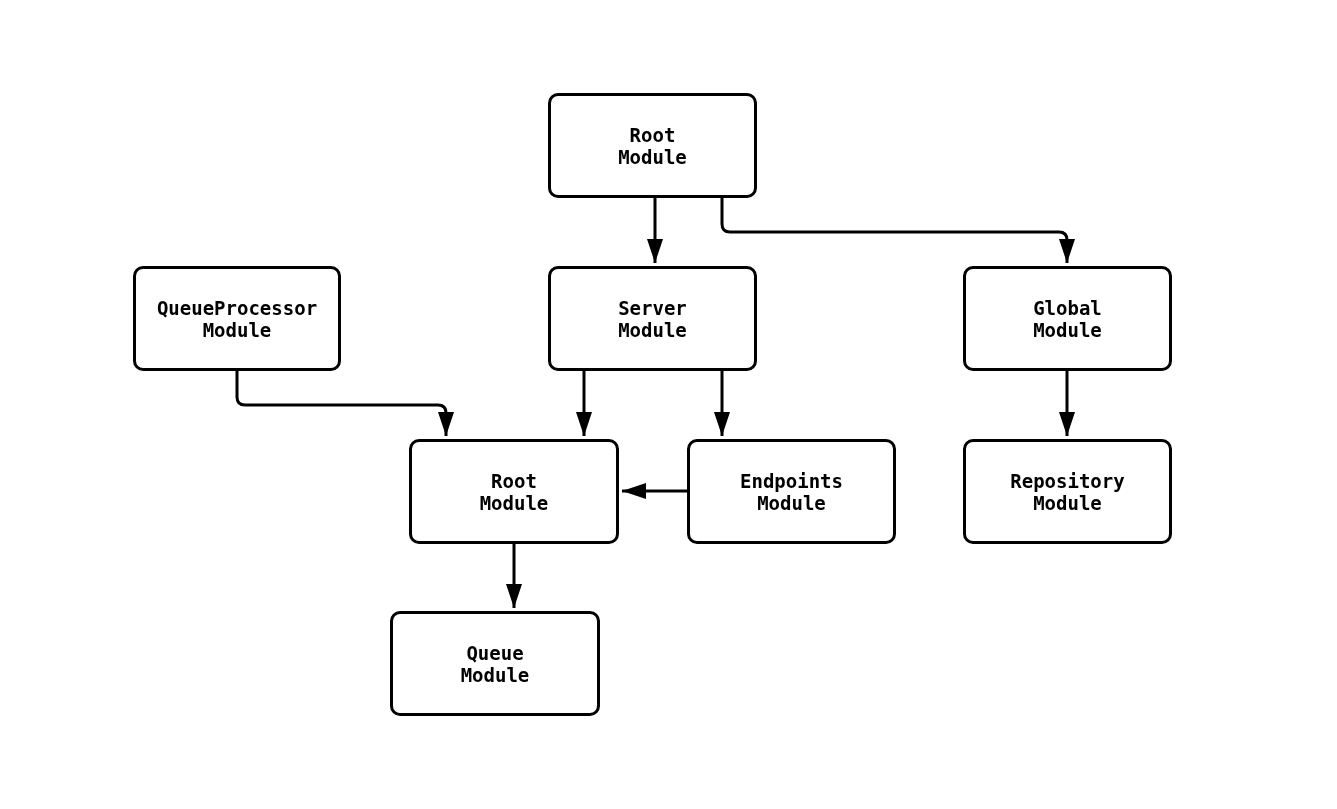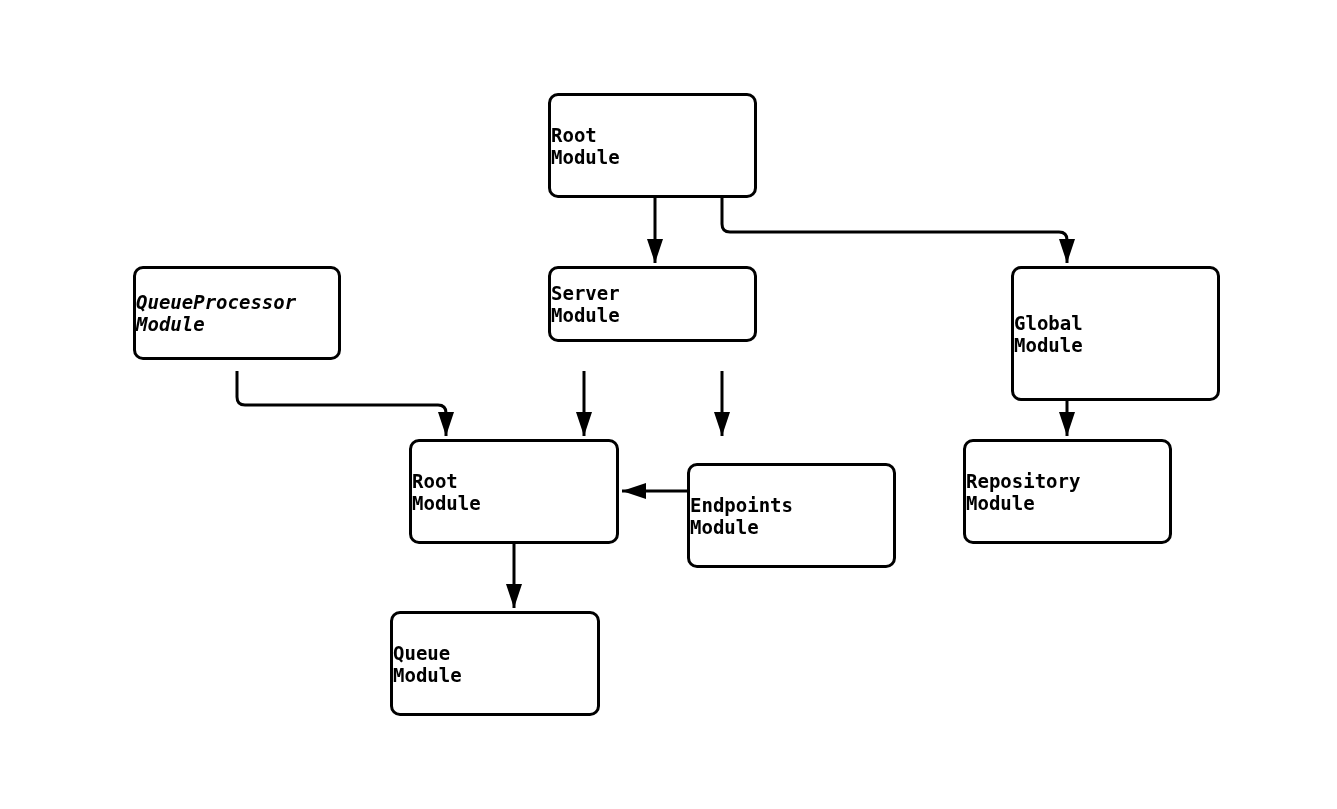--- a/index.html
+++ b/index.html
@@ -11,21 +11,21 @@
     font-family: "DejaVu Sans Mono", monospace;
     overflow: hidden;
   }
   .edge-layer { position: absolute; left: 0; top: 0; }
   .edge-layer path.edge { stroke: #000000; stroke-width: 3; fill: none; }
   .node {
     position: absolute;
     box-sizing: border-box;
     display: flex;
     flex-direction: column;
-    align-items: flex-start;
+    align-items: center;
     justify-content: center;
     background: #ffffff;
     border: 3px solid #000000;
     border-radius: 10px;
     color: #000000;
     font-weight: bold;
     font-size: 19px;
     line-height: 22px;
     text-align: center;
   }
@@ -50,41 +50,41 @@
     <path class="edge" d="M687,491 L622,491" marker-end="url(#arrowhead)"></path>
     <path class="edge" d="M1067,371 L1067,436" marker-end="url(#arrowhead)"></path>
     <path class="edge" d="M514,544 L514,608" marker-end="url(#arrowhead)"></path>
   </svg>
 
   <div class="node" style="left:548px; top:93px; width:209px; height:105px;">
     <span>Root</span>
     <span>Module</span>
   </div>
 
-  <div class="node" style="left:133px; top:266px; width:208px; height:94px;font-style:italic;">
+  <div class="node" style="left:133px; top:266px; width:208px; height:105px;">
     <span>QueueProcessor</span>
     <span>Module</span>
   </div>
 
-  <div class="node" style="left:548px; top:266px; width:209px; height:76px;">
+  <div class="node" style="left:548px; top:266px; width:209px; height:105px;">
     <span>Server</span>
     <span>Module</span>
   </div>
 
-  <div class="node" style="left:963px; top:266px; width:209px; height:135px;margin-left:48px;">
+  <div class="node" style="left:963px; top:266px; width:209px; height:105px;">
     <span>Global</span>
     <span>Module</span>
   </div>
 
   <div class="node" style="left:409px; top:439px; width:210px; height:105px;">
     <span>Root</span>
     <span>Module</span>
   </div>
 
-  <div class="node" style="left:687px; top:439px; width:209px; height:105px;margin-top:24px;">
+  <div class="node" style="left:687px; top:439px; width:209px; height:105px;">
     <span>Endpoints</span>
     <span>Module</span>
   </div>
 
   <div class="node" style="left:963px; top:439px; width:209px; height:105px;">
     <span>Repository</span>
     <span>Module</span>
   </div>
 
   <div class="node" style="left:390px; top:611px; width:210px; height:105px;">

